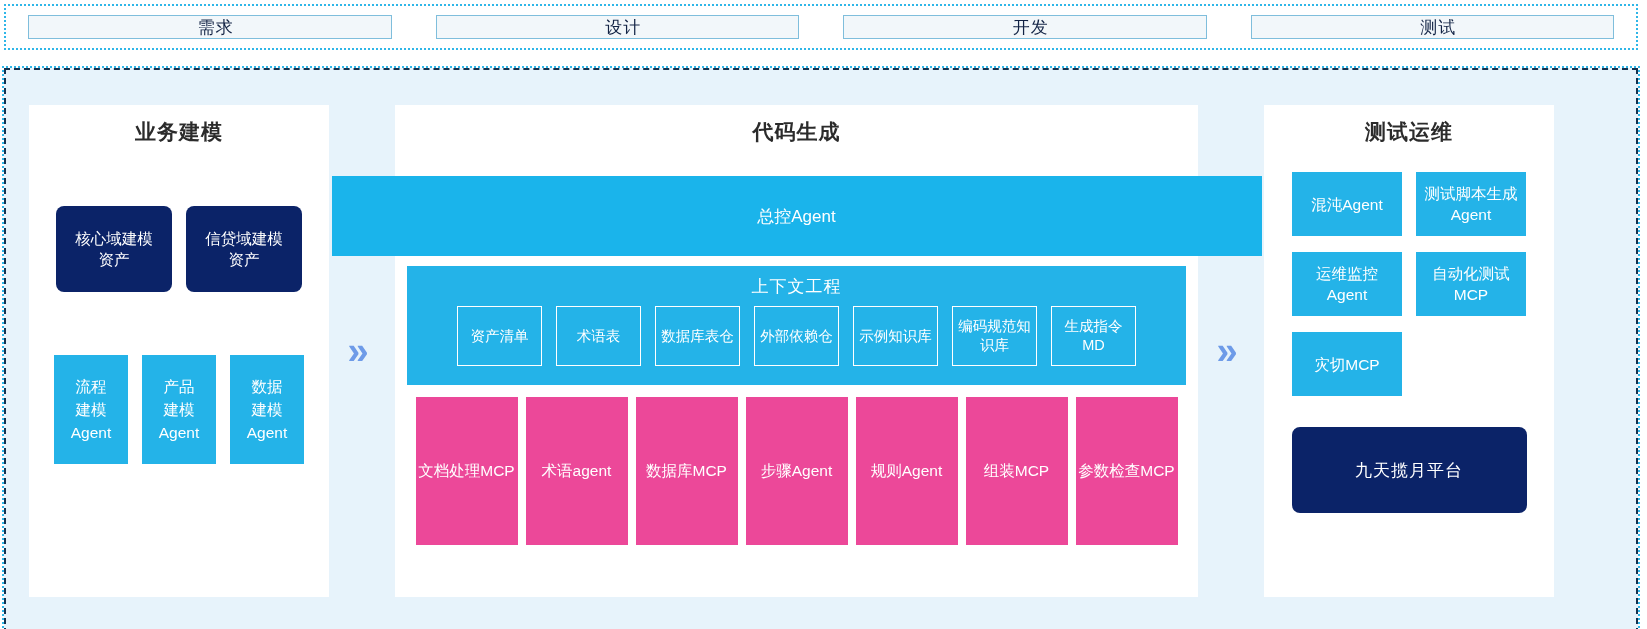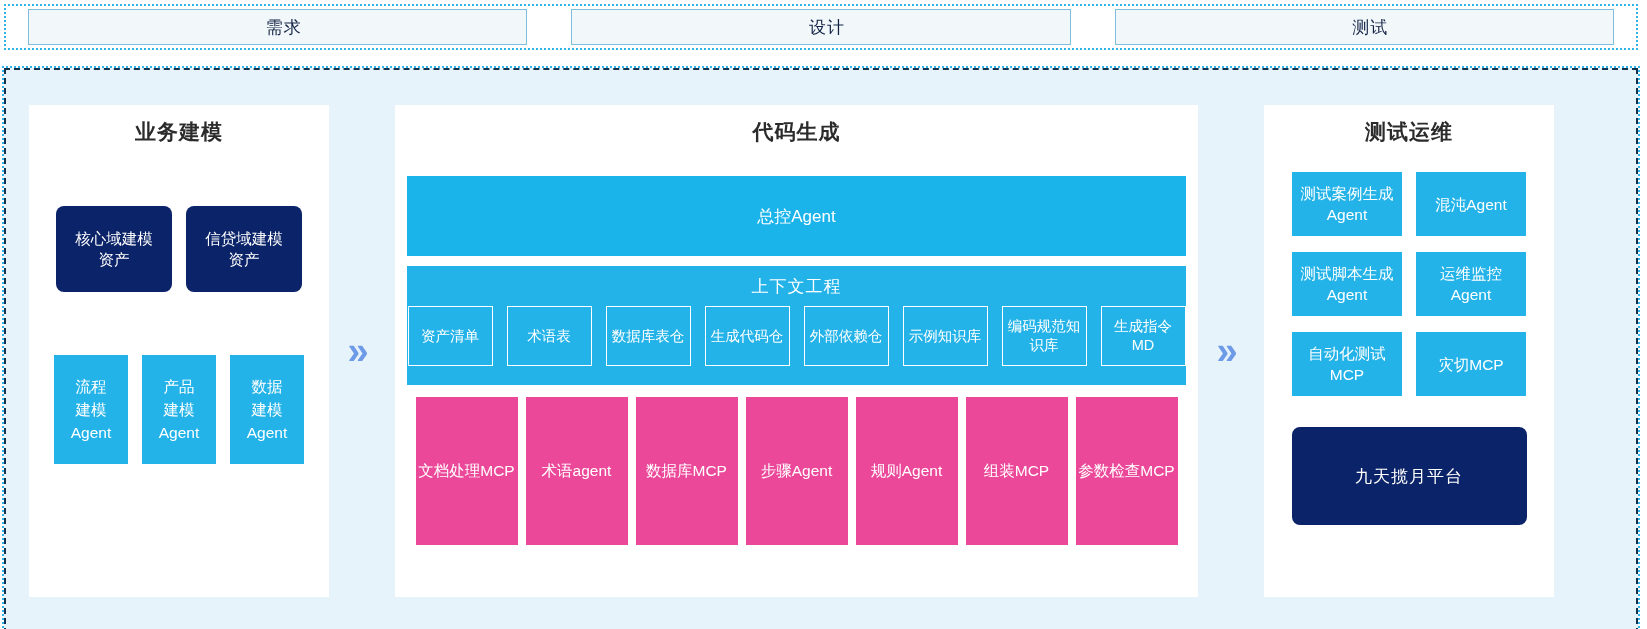--- a/index.html
+++ b/index.html
@@ -21,21 +21,21 @@
     top: 4px;
     width: 1634px;
     height: 46px;
     border: 2px dotted #2FB6E8;
     box-sizing: border-box;
     display: flex;
     align-items: center;
     gap: 0;
   }
   .phase-box {
-    height: 36px;
+    height: 24px;
     background: #F2F7FA;
     border: 1px solid #7FBEDC;
     box-sizing: border-box;
     display: flex;
     align-items: center;
     justify-content: center;
     color: #112244;
     font-size: 17px;
     letter-spacing: 1px;
     margin: 0 22px;
@@ -130,21 +130,21 @@
     padding: 0 19px;
     box-sizing: border-box;
   }
 
   
   #panel-center {
     width: 803px;
     margin-left: 8px;
   }
   #master-agent {
-    width: 779px;
+    width: 930px;
     height: 80px;
     background: #1AB4EB;
     color: #ffffff;
     font-size: 17px;
     display: flex;
     align-items: center;
     justify-content: center;
     margin-top: 30px;
   }
   #context-block {
@@ -221,41 +221,44 @@
     line-height: 21px;
     display: flex;
     align-items: center;
     justify-content: center;
     text-align: center;
     box-sizing: border-box;
     padding: 0 4px;
   }
   #platform-box {
     width: 235px;
-    height: 98px;
+    height: 86px;
     background: #0B2368;
     border-radius: 8px;
     color: #ffffff;
     font-size: 17px;
     display: flex;
     align-items: center;
     justify-content: center;
     margin-top: 31px;
     letter-spacing: 1px;
   }
 </style>
 </head>
 <body>
 
 <div id="phase-strip">
   <div class="phase-box">
     <span>需求</span>
   </div>
   <div class="phase-box">
     <span>设计</span>
+  </div>
+  <div class="phase-box">
+    <span>开发</span>
   </div>
   <div class="phase-box">
     <span>测试</span>
   </div>
 </div>
 
 <div id="main-area">
 
   <div class="panel" id="panel-left">
     <div class="panel-title">业务建模</div>
@@ -278,21 +281,20 @@
     <div class="panel-title">代码生成</div>
 
     <div id="master-agent">总控Agent</div>
 
     <div id="context-block">
       <div id="context-title">上下文工程</div>
       <div id="context-items">
         <div class="ctx-item">资产清单</div>
         <div class="ctx-item">术语表</div>
         <div class="ctx-item">数据库表仓</div>
-        <div class="ctx-item">生成代码仓</div>
         <div class="ctx-item">外部依赖仓</div>
         <div class="ctx-item">示例知识库</div>
         <div class="ctx-item">编码规范知识库</div>
         <div class="ctx-item">生成指令MD</div>
       </div>
     </div>
 
     <div id="tool-row">
       <div class="tool-box">文档处理MCP</div>
       <div class="tool-box">术语agent</div>
@@ -303,21 +305,20 @@
       <div class="tool-box">参数检查MCP</div>
     </div>
   </div>
 
   <div class="flow-arrow">»</div>
 
   <div class="panel" id="panel-right">
     <div class="panel-title">测试运维</div>
 
     <div id="right-grid">
-      <div class="right-box">测试案例生成Agent</div>
       <div class="right-box">混沌Agent</div>
       <div class="right-box">测试脚本生成Agent</div>
       <div class="right-box">运维监控Agent</div>
       <div class="right-box">自动化测试MCP</div>
       <div class="right-box">灾切MCP</div>
     </div>
 
     <div id="platform-box">九天揽月平台</div>
   </div>
 

